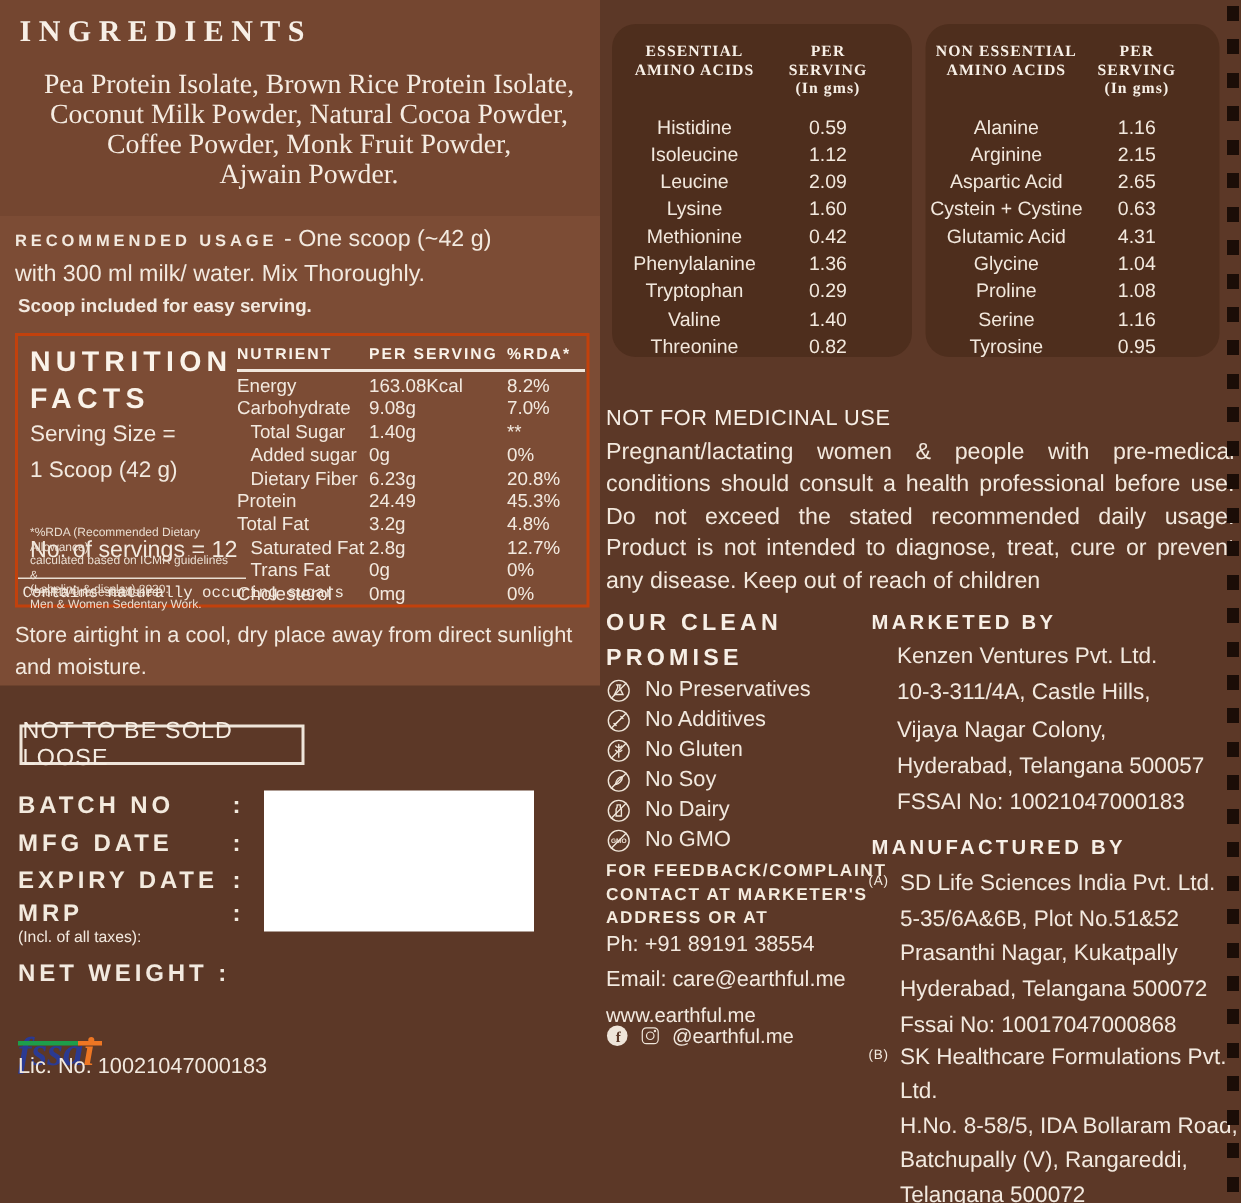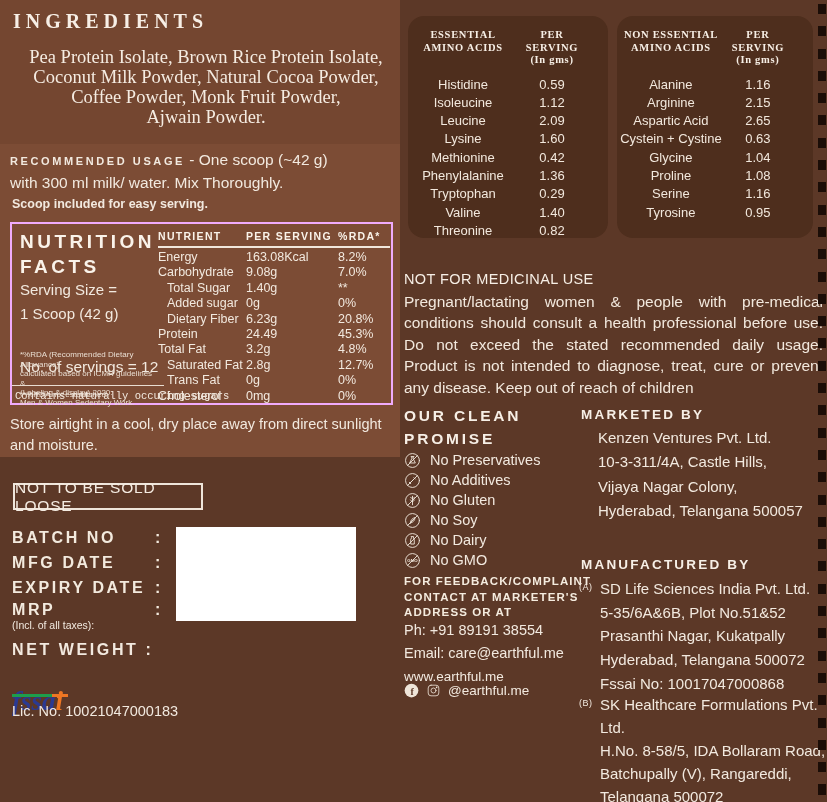--- a/index.html
+++ b/index.html
@@ -16,21 +16,21 @@
   .serif { font-family:"Liberation Serif", serif; }
 
   .ing-title { left:13px; top:10px; font-size:20px; font-weight:700; letter-spacing:5px; color:#f7efe6; }
   .ing-text  { left:10px; top:47px; width:392px; font-size:18.5px; line-height:20px; color:#f5ece2;text-align:center; }
 
   .usage { left:10px; top:149px; width:390px; font-size:15.5px; line-height:21px; }
   .usage b { font-weight:700; letter-spacing:2.6px; font-size:11px; }
   .scoop-note { left:12px; top:197px; font-size:12.5px; font-weight:700; }
 
   
-  .nutri-box { left:10px; top:222px; width:383px; height:183px; border:2px solid #f0abfc; }
+  .nutri-box { left:10px; top:222px; width:383px; height:183px; border:2px solid #c2410c; }
   .nf-title    { left:8px; top:5px;  font-size:19px; font-weight:700; letter-spacing:3.5px; line-height:25px; color:#faf3ea; }
   .nf-serving  { left:8px; top:54px; font-size:15px; line-height:24px; }
   .nf-servings { left:8px; top:94px; font-size:15.5px;margin-top:40px; }
   .nf-foot1 { left:8px; top:126px; width:138px; font-size:8px; line-height:9.5px; color:#e9ddd1; }
   .nf-foot2 { left:8px; top:166px; font-size:8px; color:#e9ddd1; }
   .nf-divider { left:0; top:161px; width:152px; border-top:1px solid #e9ddd1; height:0; }
   .nf-contains { left:3px; top:166px; font-size:10.5px;font-family:Liberation Mono, monospace; }
   .nf-table { left:146px; top:6px; width:232px; }
   .nf-thead { display:grid; grid-template-columns:88px 92px 52px; font-size:10.5px; font-weight:700;
               letter-spacing:1.3px; padding-bottom:4px; border-bottom:2px solid #f1e7dc; color:#faf3ea; }
@@ -271,20 +271,24 @@
           <div>Arginine</div>
           <div class="v">2.15</div>
         </div>
       <div class="am-row">
           <div>Aspartic Acid</div>
           <div class="v">2.65</div>
         </div>
       <div class="am-row">
           <div>Cystein + Cystine</div>
           <div class="v">0.63</div>
+        </div>
+      <div class="am-row">
+          <div>Glutamic Acid</div>
+          <div class="v">4.31</div>
         </div>
       <div class="am-row">
           <div>Glycine</div>
           <div class="v">1.04</div>
         </div>
       <div class="am-row">
           <div>Proline</div>
           <div class="v">1.08</div>
         </div>
       <div class="am-row">
@@ -372,20 +376,21 @@
       </svg>
     <span>@earthful.me</span>
   </div>
 
   <div class="abs mk-title">MARKETED BY</div>
   <div class="abs mk-lines">
     <div>Kenzen Ventures Pvt. Ltd.</div>
     <div>10-3-311/4A, Castle Hills,</div>
     <div>Vijaya Nagar Colony,</div>
     <div>Hyderabad, Telangana 500057</div>
+    <div>FSSAI No: 10021047000183</div>
   </div>
 
   <div class="abs mf-title">MANUFACTURED BY</div>
   <div class="abs mf-a-prefix">(A)</div>
   <div class="abs mf-a-lines">
     <div>SD Life Sciences India Pvt. Ltd.</div>
     <div>5-35/6A&amp;6B, Plot No.51&amp;52</div>
     <div>Prasanthi Nagar, Kukatpally</div>
     <div>Hyderabad, Telangana 500072</div>
     <div>Fssai No: 10017047000868</div>

